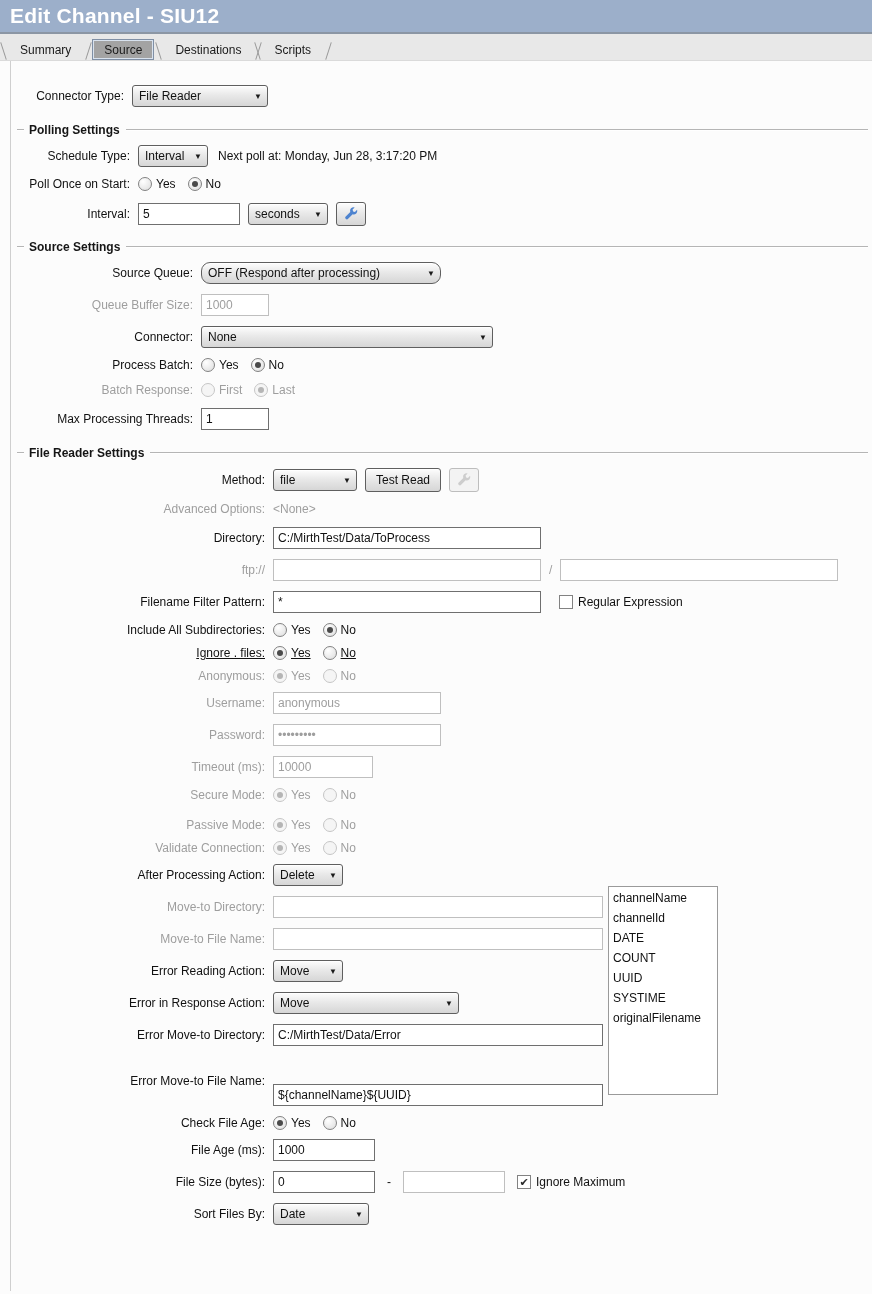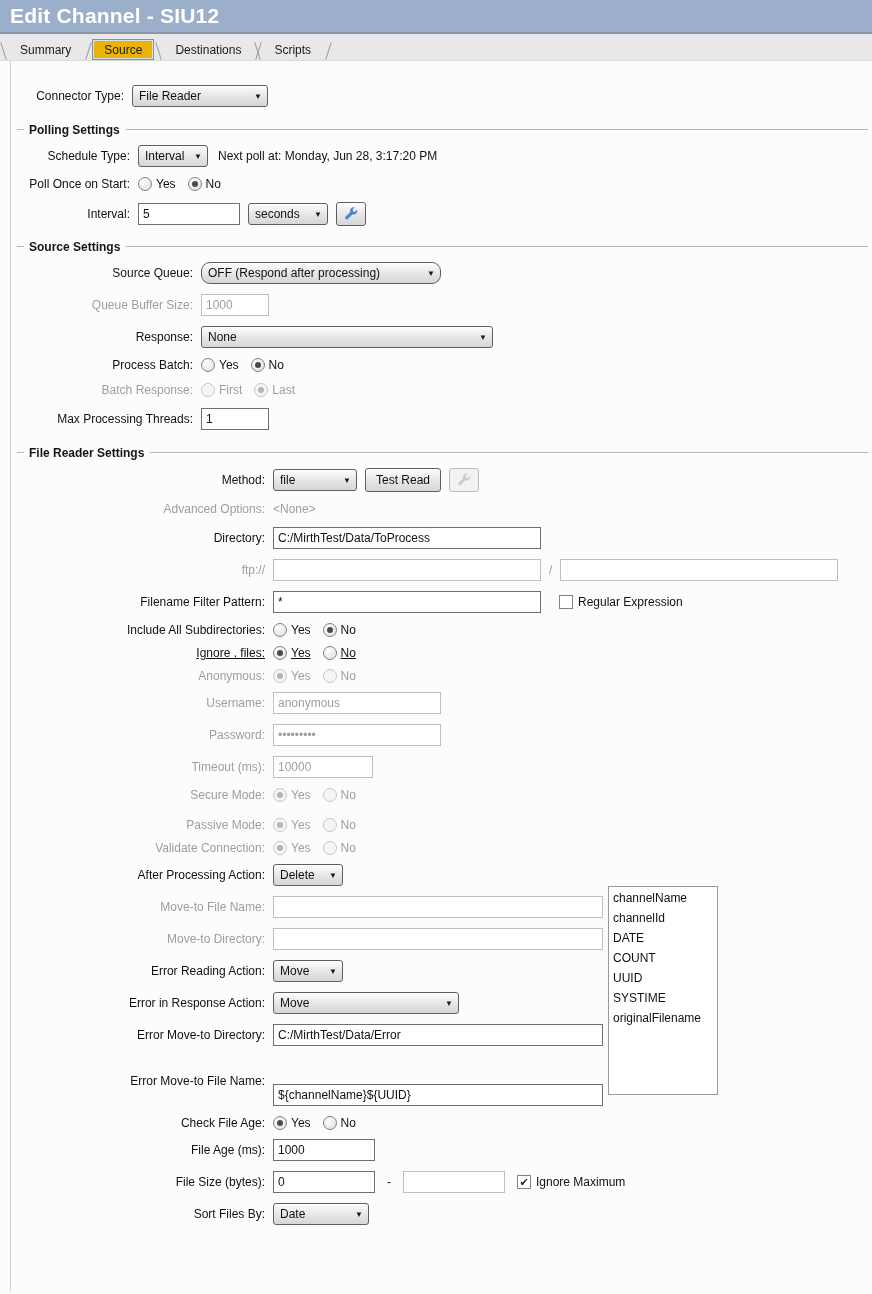--- a/index.html
+++ b/index.html
@@ -28,21 +28,21 @@
   }
   .tab::after{
     content:'';position:absolute;right:-6px;top:3px;height:18px;width:1px;
     background:#9a9a9a;transform:rotate(18deg);
   }
   .tab::before{
     content:'';position:absolute;left:-5px;top:3px;height:18px;width:1px;
     background:#9a9a9a;transform:rotate(-18deg);
   }
   .tab.active{
-    background:#eab308;border:1px solid #7f8fa5;padding:3px 11px 2px 11px;
+    background:#a3a3a3;border:1px solid #7f8fa5;padding:3px 11px 2px 11px;
     box-shadow:inset 0 0 0 1px #d8e2ee;
     text-align:center;
   }
   .tab.active::before,.tab.active::after{display:none;}
   
   .content{
     margin-left:10px;border-left:1px solid #cfcfcf;padding-top:24px;
     min-height:1230px;box-sizing:border-box;background:#fcfcfc;position:relative;
   }
   .row{display:flex;align-items:center;margin-bottom:10px;}
@@ -195,21 +195,21 @@
       <span class="dd-arrow">▼</span>
     </div>
   </div>
 
   <div class="row sec-source">
     <span class="lbl dis">Queue Buffer Size:</span>
     <input class="tf dis" style="width: 58px;" disabled="" value="1000">
   </div>
 
   <div class="row sec-source">
-    <span class="lbl">Response:</span>
+    <span class="lbl">Connector:</span>
     <div class="dd" style="width:292px;">
       <span class="dd-val">None</span>
       <span class="dd-arrow">▼</span>
     </div>
   </div>
 
   <div class="row sec-source" style="margin-bottom:11px;">
     <span class="lbl">Process Batch:</span>
     <span class="radio"></span>
     <span class="rlbl">Yes</span>
@@ -346,26 +346,26 @@
 
   <div class="row sec-fr">
     <span class="lbl">After Processing Action:</span>
     <div class="dd" style="width:70px;">
       <span class="dd-val">Delete</span>
       <span class="dd-arrow">▼</span>
     </div>
   </div>
 
   <div class="row sec-fr">
+    <span class="lbl dis">Move-to Directory:</span>
+    <input class="tf dis" style="width: 320px;" disabled="" value="">
+  </div>
+
+  <div class="row sec-fr">
     <span class="lbl dis">Move-to File Name:</span>
-    <input class="tf dis" style="width: 320px;" disabled="" value="">
-  </div>
-
-  <div class="row sec-fr">
-    <span class="lbl dis">Move-to Directory:</span>
     <input class="tf dis" style="width: 320px;" disabled="" value="">
   </div>
 
   <div class="row sec-fr">
     <span class="lbl">Error Reading Action:</span>
     <div class="dd" style="width:70px;">
       <span class="dd-val">Move</span>
       <span class="dd-arrow">▼</span>
     </div>
   </div>

